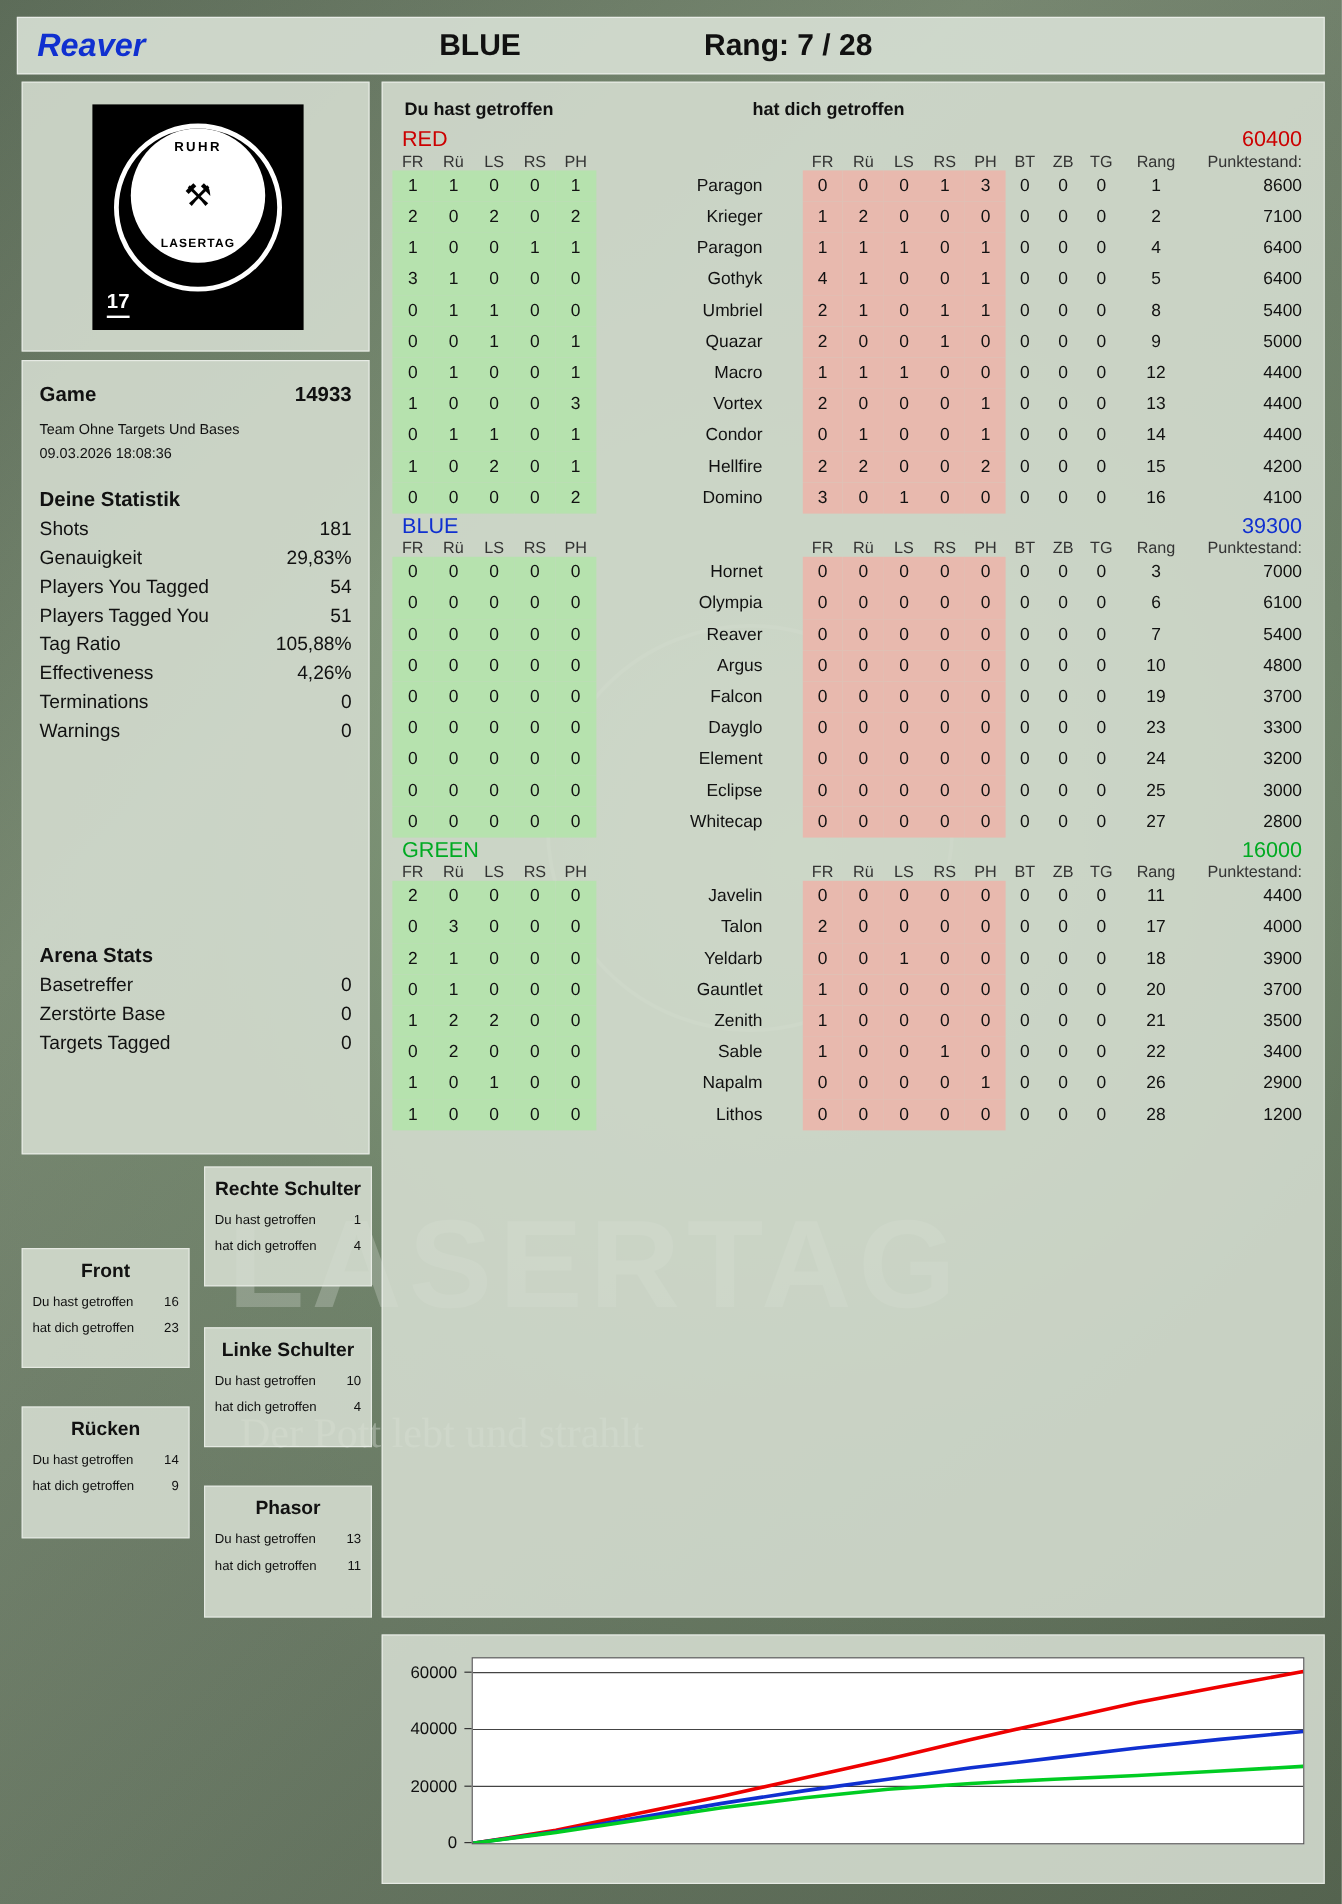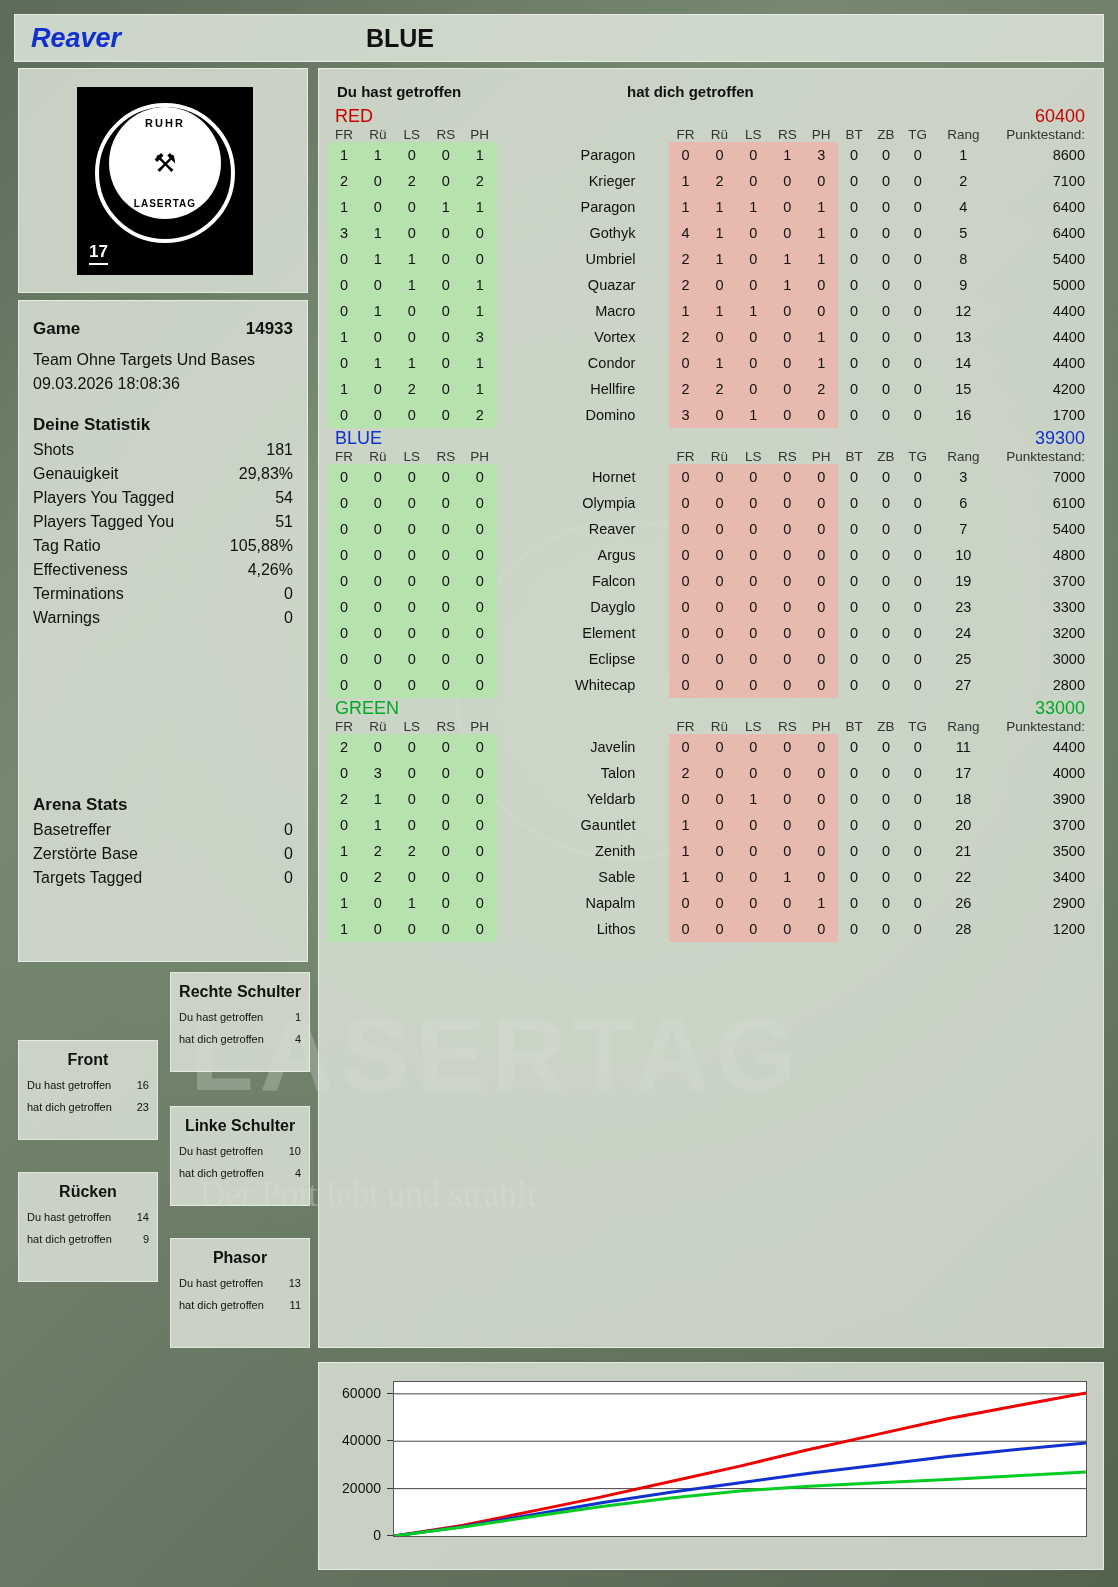--- a/index.html
+++ b/index.html
@@ -90,21 +90,21 @@
   .logo-num {
     position:absolute; left:12px; bottom:10px; color:#fff;
     font-size:17px; font-weight:bold; border-bottom:2px solid #fff; padding-bottom:1px;
   }
 
   #game-panel { left:18px; top:300px; width:290px; height:662px; padding:12px 14px; }
   .row { display:flex; justify-content:space-between; font-size:16px; color:#111; margin:6px 0; }
   .row .lab { }
   .row .val { font-variant-numeric:tabular-nums; }
   .sec-title { font-size:17px; font-weight:bold; color:#111; margin:4px 0 6px; }
-  .game-line { font-size:16px; color:#111; margin:6px 0; }
+  .game-line { font-size:12px; color:#111; margin:6px 0; }
 
   
   .bodypanel { background:rgba(214,222,210,0.88); border:1px solid rgba(255,255,255,0.5); padding:6px 8px; }
   .bp-title { text-align:center; font-size:16px; font-weight:bold; color:#111; margin:4px 0 8px; }
   .bp-row { display:flex; justify-content:space-between; font-size:11px; color:#111; margin:10px 0; }
   #bp-front { position:absolute; left:18px; top:1040px; width:140px; height:100px; }
   #bp-back  { position:absolute; left:18px; top:1172px; width:140px; height:110px; }
   #bp-rshoulder { position:absolute; left:170px; top:972px; width:140px; height:100px; }
   #bp-lshoulder { position:absolute; left:170px; top:1106px; width:140px; height:100px; }
   #bp-phasor { position:absolute; left:170px; top:1238px; width:140px; height:110px; }
@@ -150,20 +150,21 @@
 
   <div class="wm">
     <div class="wm-circle"></div>
     <div class="wm-big">LASERTAG</div>
     <div class="wm-sub">Der Pott lebt und strahlt</div>
   </div>
 
   <div class="panel" id="header">
     <div class="hdr-name">Reaver</div>
     <div class="hdr-team">BLUE</div>
+    <div class="hdr-rank">Rang: 7 / 28</div>
   </div>
 
   <div class="panel" id="logo-panel">
     <div class="logo-box">
       <div class="logo-ring">
         <div class="logo-inner">
           <div class="logo-text-top">RUHR</div>
           <div class="hammers">⚒</div>
           <div class="logo-text-bot">LASERTAG</div>
         </div>
@@ -538,21 +539,21 @@
             <td class="sp2"></td>
             <td class="c cell red-cell">3</td>
             <td class="c cell red-cell">0</td>
             <td class="c cell red-cell">1</td>
             <td class="c cell red-cell">0</td>
             <td class="c cell red-cell">0</td>
             <td class="c cw2">0</td>
             <td class="c cw2">0</td>
             <td class="c cw2">0</td>
             <td class="rankcol">16</td>
-            <td class="ptscol">1700</td>
+            <td class="ptscol">4100</td>
           </tr>
           <tr class="teamrow">
             <td colspan="5" class="teamname" style="color:#1030d0">BLUE</td>
             <td class="sp"></td>
             <td class="nm"></td>
             <td class="sp2"></td>
             <td colspan="5"></td>
             <td colspan="3"></td>
             <td class="rankcol"></td>
             <td class="ptscol teamtotal" style="color:#1030d0">39300</td>
@@ -758,21 +759,21 @@
             <td class="ptscol">2800</td>
           </tr>
           <tr class="teamrow">
             <td colspan="5" class="teamname" style="color:#00aa22">GREEN</td>
             <td class="sp"></td>
             <td class="nm"></td>
             <td class="sp2"></td>
             <td colspan="5"></td>
             <td colspan="3"></td>
             <td class="rankcol"></td>
-            <td class="ptscol teamtotal" style="color:#00aa22">33000</td>
+            <td class="ptscol teamtotal" style="color:#00aa22">16000</td>
           </tr>
           <tr class="hdrrow">
             <td class="c cw">FR</td>
             <td class="c cw">Rü</td>
             <td class="c cw">LS</td>
             <td class="c cw">RS</td>
             <td class="c cw">PH</td>
             <td class="sp"></td>
             <td class="nm"></td>
             <td class="sp2"></td>

